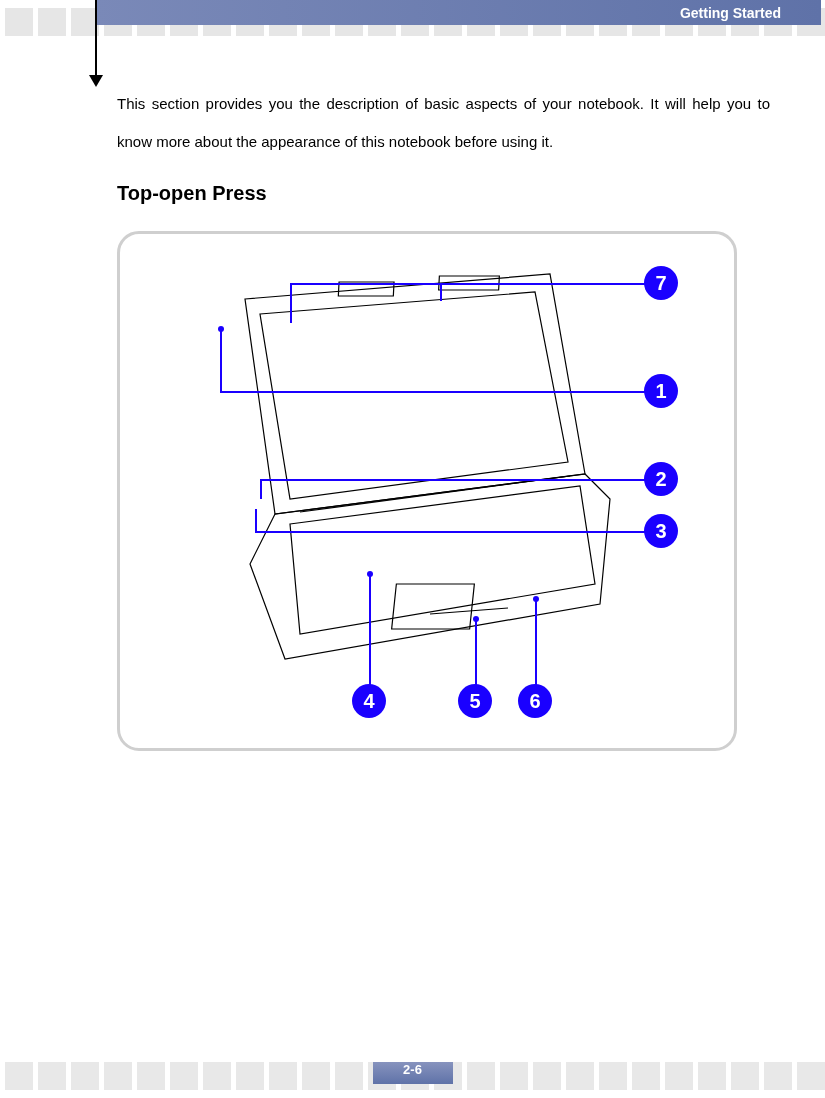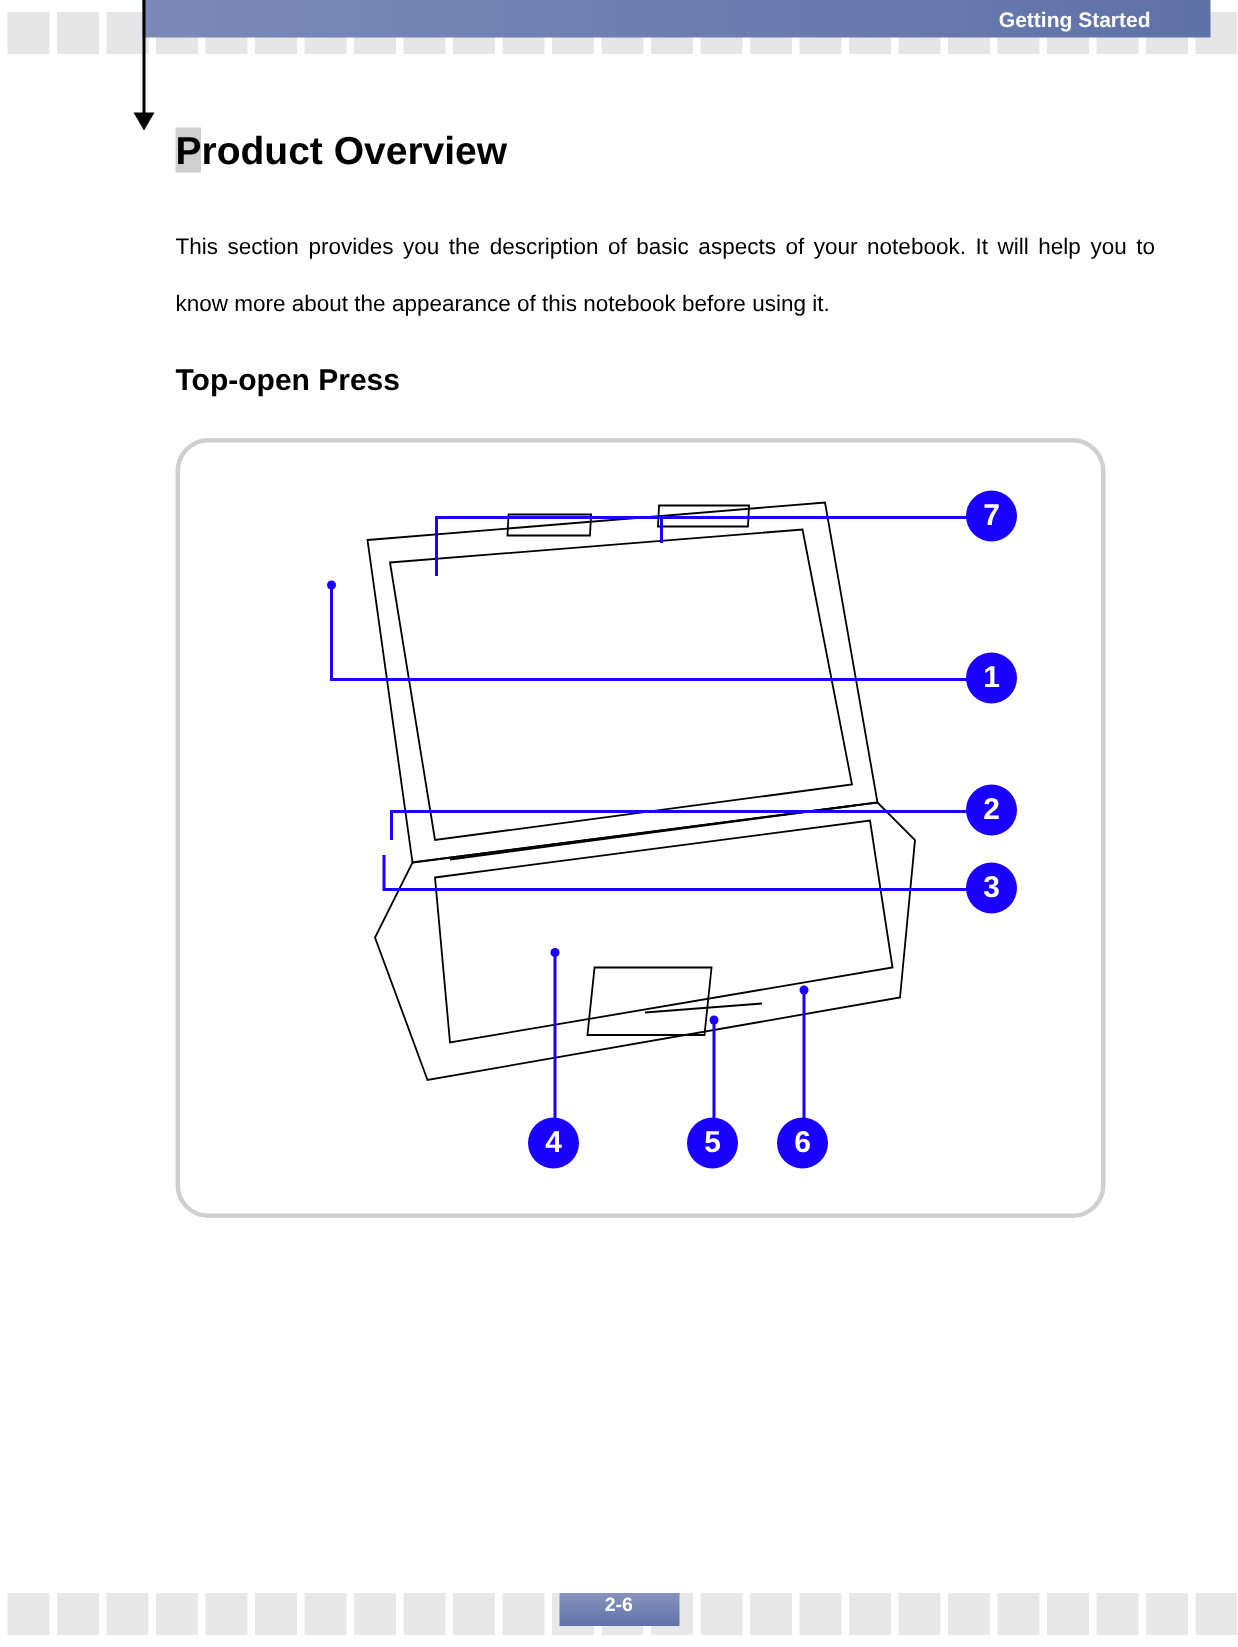--- a/index.html
+++ b/index.html
@@ -24,21 +24,21 @@
   .pattern-bottom { bottom: 0; }
   .sq {
     width: 28px; height: 28px;
     background: #e6e6e6;
     margin-top: 8px;
     flex-shrink: 0;
   }
   .pattern-bottom .sq { opacity: 0.9; }
   .header-band {
     position: absolute;
-    top: 0; left: 95px; right: 18px;
+    top: 0; left: 95px; right: 4px;
     height: 25px;
     background: linear-gradient(to right, #7a89b8, #5f72a8);
     display: flex;
     align-items: center;
     justify-content: flex-end;
     padding-right: 40px;
     color: #fff;
     font-size: 14px;
     font-weight: bold;
     z-index: 3;
@@ -194,23 +194,20 @@
 </div>
 
 <div class="header-band">
   <span>Getting Started</span>
 </div>
 
 <div class="vline"></div>
 <div class="varrow"></div>
 
 <div class="content">
-  <h1>
-    <span class="title-highlight" style="margin-right:-7px;">P</span><span style="margin-left:7px;">roduct Overview</span>
-  </h1>
 
   <p class="body">This section provides you the description of basic aspects of your notebook.    It will help you to know more about the appearance of this notebook before using it.</p>
 
   <h2>Top-open Press</h2>
 
 
   <div class="figure">
 
     <div class="laptop">
       <svg viewBox="0 0 430 430">

